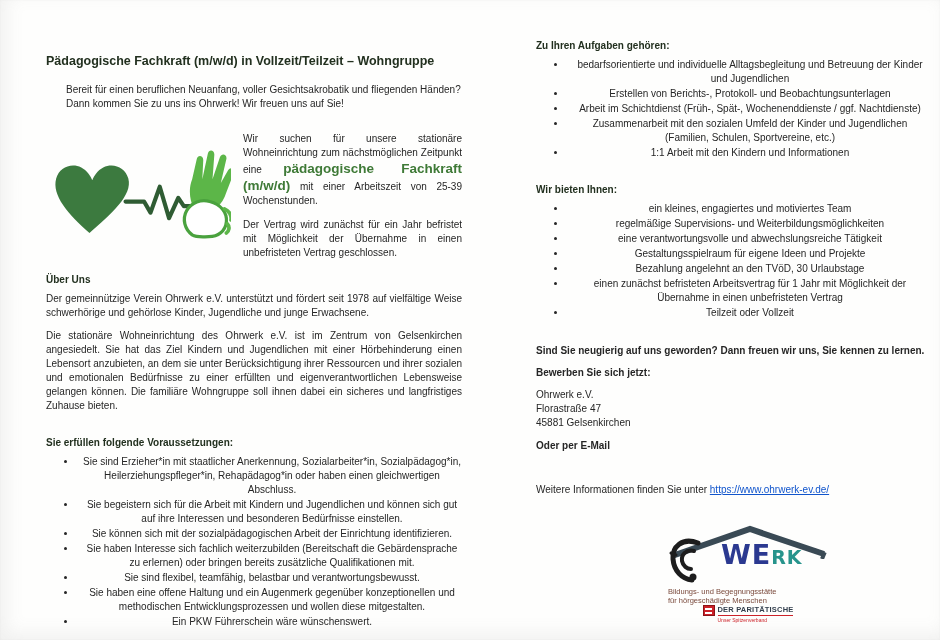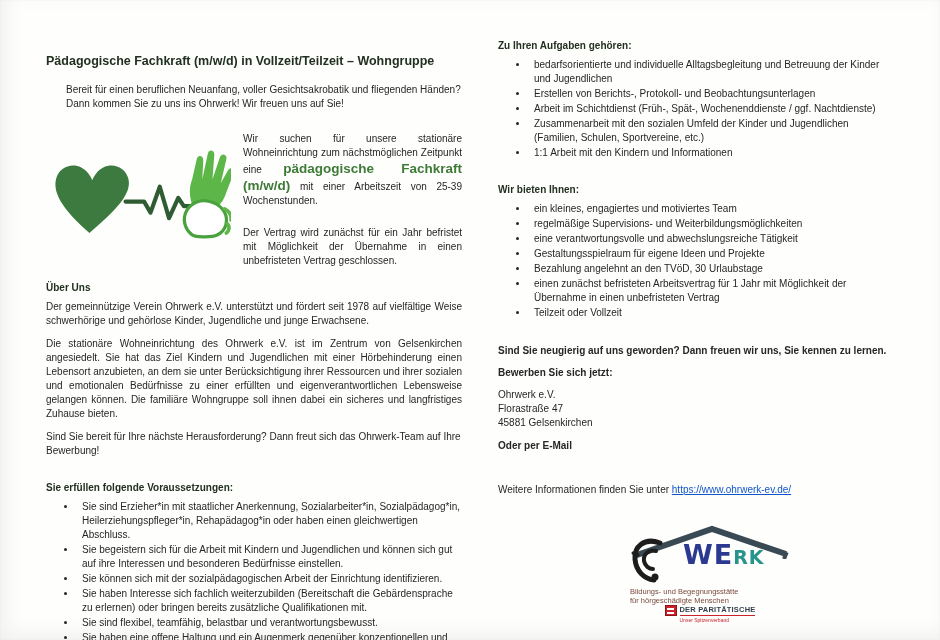--- a/index.html
+++ b/index.html
@@ -7,38 +7,38 @@
   .page {
     position: relative;
     width: 940px; height: 640px;
     background: #fefefd;
     font-family: "Liberation Sans", sans-serif;
     color: #262626;
     overflow: hidden;
     box-shadow: inset 6px -6px 18px rgba(120,120,115,0.10), inset 0 0 2px rgba(0,0,0,0.05);
   }
   .col-left  { position:absolute; left:46px;  top:36px; width:416px; }
-  .col-right { position:absolute; left:498px; top:40px; width:392px; }
+  .col-right { position:absolute; left:536px; top:40px; width:392px; }
 
   .doc-title { font-size:12.5px; font-weight:bold; color:#22301f; margin-bottom:15px;margin-top:18px; }
   .intro-line { font-size:10px; line-height:14px;padding-left:20px; }
   .intro-block { margin-bottom:21px; }
 
   .intro-flex { display:flex; gap:12px; margin-bottom:12px; align-items:flex-start; }
   .logo-box { width:185px; flex:0 0 185px; padding-top:12px; }
   .vacancy-text { width:219px; }
-  .vacancy-p { font-size:10px; line-height:14px; text-align:justify; margin-bottom:18px; }
+  .vacancy-p { font-size:10px; line-height:14px; text-align:justify; margin-bottom:10px; }
   .hl { font-size:13.5px; font-weight:bold; color:#3f7a37; word-spacing:5px; line-height:17px; }
   .contract-p { font-size:10px; line-height:14px; text-align:justify; }
 
   .sec-heading { font-size:10px; font-weight:bold; color:#22301f; margin-bottom:7px; }
   .para { font-size:10px; line-height:14px; text-align:justify; margin-bottom:9px; }
   .para.left-al { text-align:left; }
 
-  ul.doc-list { margin:2px 0 0 0; padding-left:31px; }
+  ul.doc-list { margin:2px 0 0 0; padding-left:31px;text-align:center; }
   ul.doc-list li { font-size:10px; line-height:14px; padding-left:5px; margin-bottom:1px; }
 
   .mt-sm { margin-top:14px; }
   .mt-md { margin-top:24px; }
 
   .contact-line { font-size:10px; line-height:14px; }
   .bold-line { font-weight:bold; }
   .more-info { font-size:10px; line-height:14px; margin-top:30px; }
   a.site-link { color:#1155cc; text-decoration:underline; cursor:pointer; }
 
@@ -87,21 +87,20 @@
       </div>
       <div class="vacancy-text">
         <p class="vacancy-p"><span>Wir suchen für unsere stationäre Wohneinrichtung zum nächstmöglichen Zeitpunkt eine</span> <span class="hl">pädagogische Fachkraft (m/w/d)</span> <span>mit einer Arbeitszeit von 25-39 Wochenstunden.</span></p>
         <p class="contract-p">Der Vertrag wird zunächst für ein Jahr befristet mit Möglichkeit der Übernahme in einen unbefristeten Vertrag geschlossen.</p>
       </div>
     </div>
 
     <div class="sec-heading mt-sm">Über Uns</div>
     <p class="para">Der gemeinnützige Verein Ohrwerk e.V. unterstützt und fördert seit 1978 auf vielfältige Weise schwerhörige und gehörlose Kinder, Jugendliche und junge Erwachsene.</p>
     <p class="para">Die stationäre Wohneinrichtung des Ohrwerk e.V. ist im Zentrum von Gelsenkirchen angesiedelt. Sie hat das Ziel Kindern und Jugendlichen mit einer Hörbehinderung einen Lebensort anzubieten, an dem sie unter Berücksichtigung ihrer Ressourcen und ihrer sozialen und emotionalen Bedürfnisse zu einer erfüllten und eigenverantwortlichen Lebensweise gelangen können. Die familiäre Wohngruppe soll ihnen dabei ein sicheres und langfristiges Zuhause bieten.</p>
-    <p class="para left-al">Sind Sie bereit für Ihre nächste Herausforderung? Dann freut sich das Ohrwerk-Team auf Ihre Bewerbung!</p>
 
     <div class="sec-heading mt-md">Sie erfüllen folgende Voraussetzungen:</div>
     <ul class="doc-list">
       <li>Sie sind Erzieher*in mit staatlicher Anerkennung, Sozialarbeiter*in, Sozialpädagog*in, Heilerziehungspfleger*in, Rehapädagog*in oder haben einen gleichwertigen Abschluss.</li>
       <li>Sie begeistern sich für die Arbeit mit Kindern und Jugendlichen und können sich gut auf ihre Interessen und besonderen Bedürfnisse einstellen.</li>
       <li>Sie können sich mit der sozialpädagogischen Arbeit der Einrichtung identifizieren.</li>
       <li>Sie haben Interesse sich fachlich weiterzubilden (Bereitschaft die Gebärdensprache zu erlernen) oder bringen bereits zusätzliche Qualifikationen mit.</li>
       <li>Sie sind flexibel, teamfähig, belastbar und verantwortungsbewusst.</li>
       <li>Sie haben eine offene Haltung und ein Augenmerk gegenüber konzeptionellen und methodischen Entwicklungsprozessen und wollen diese mitgestalten.</li>
       <li>Ein PKW Führerschein wäre wünschenswert.</li>

